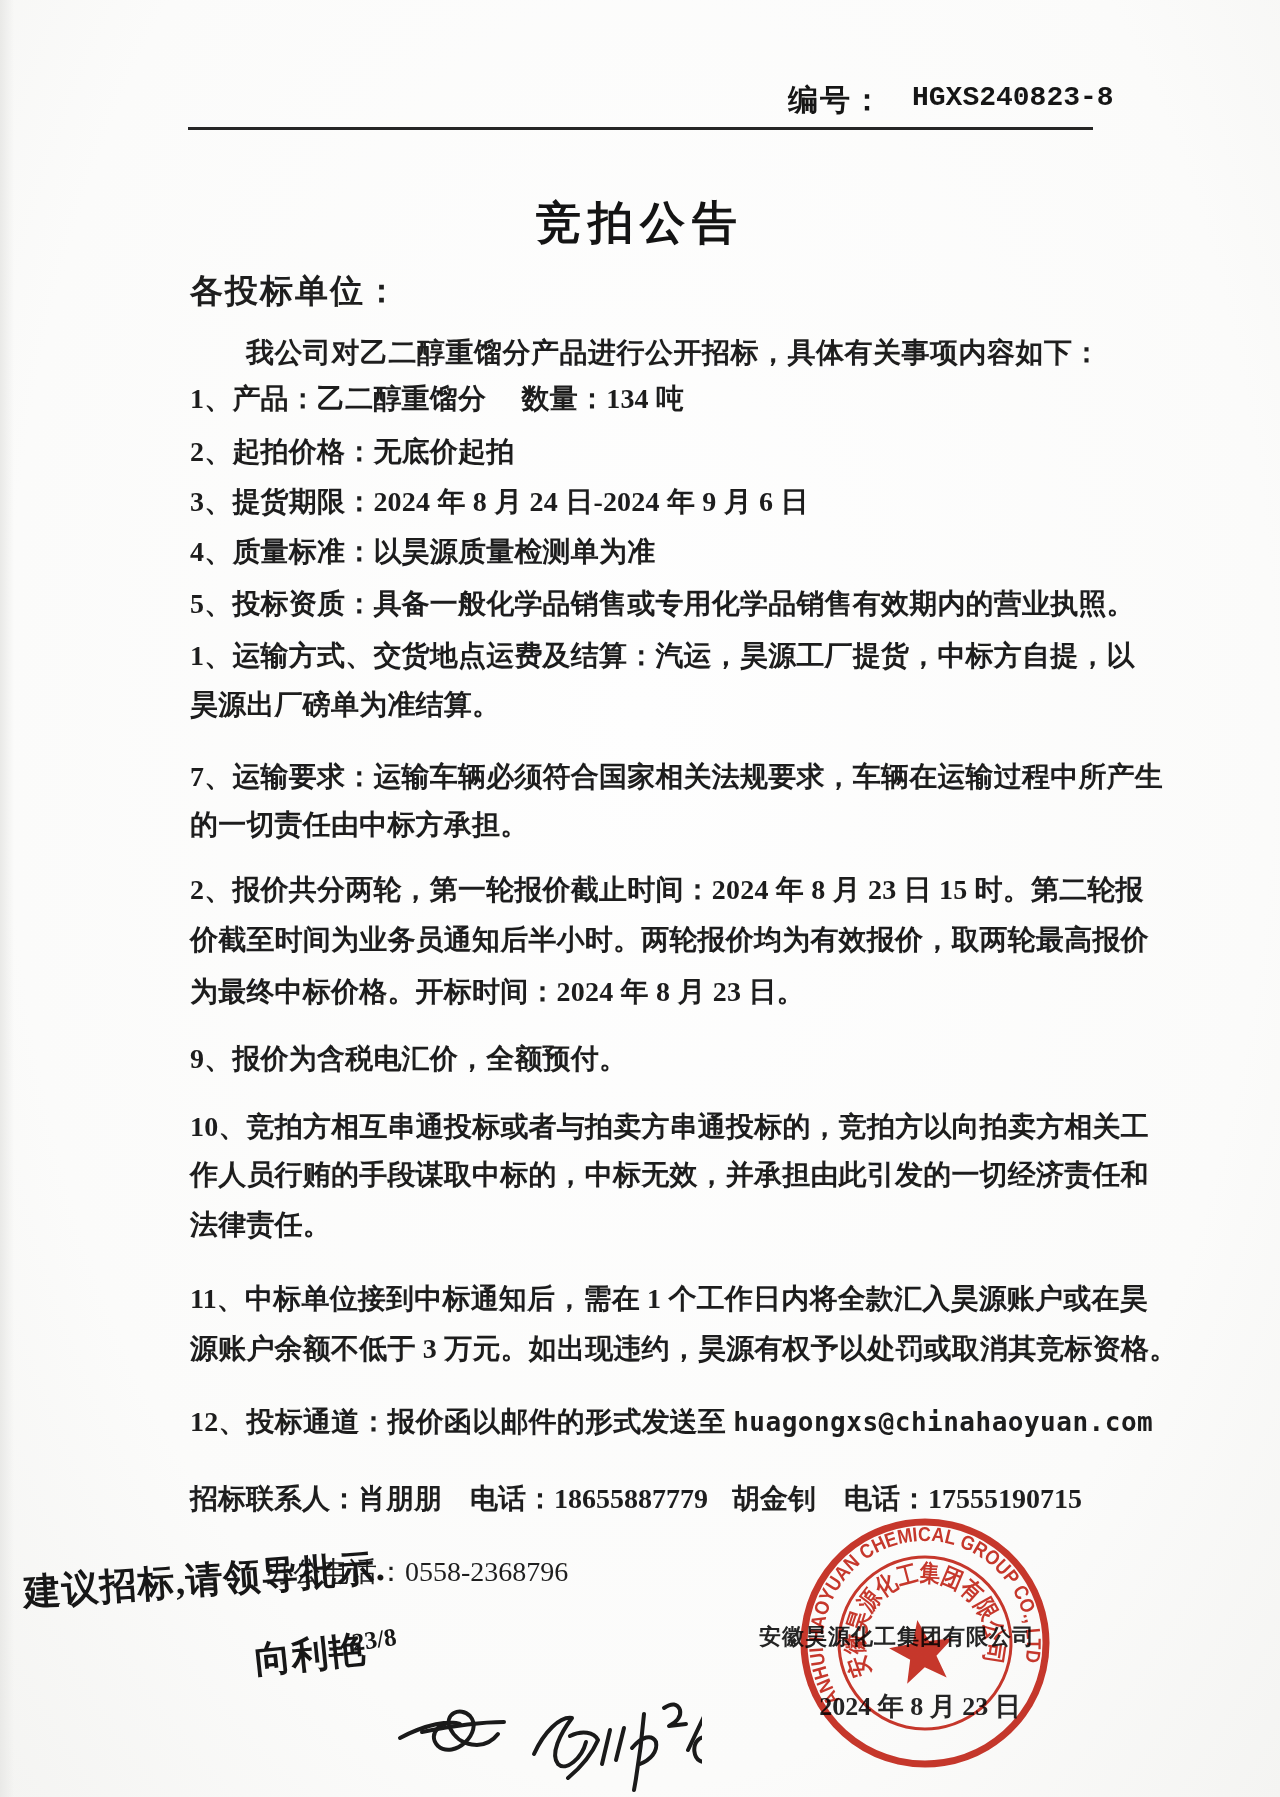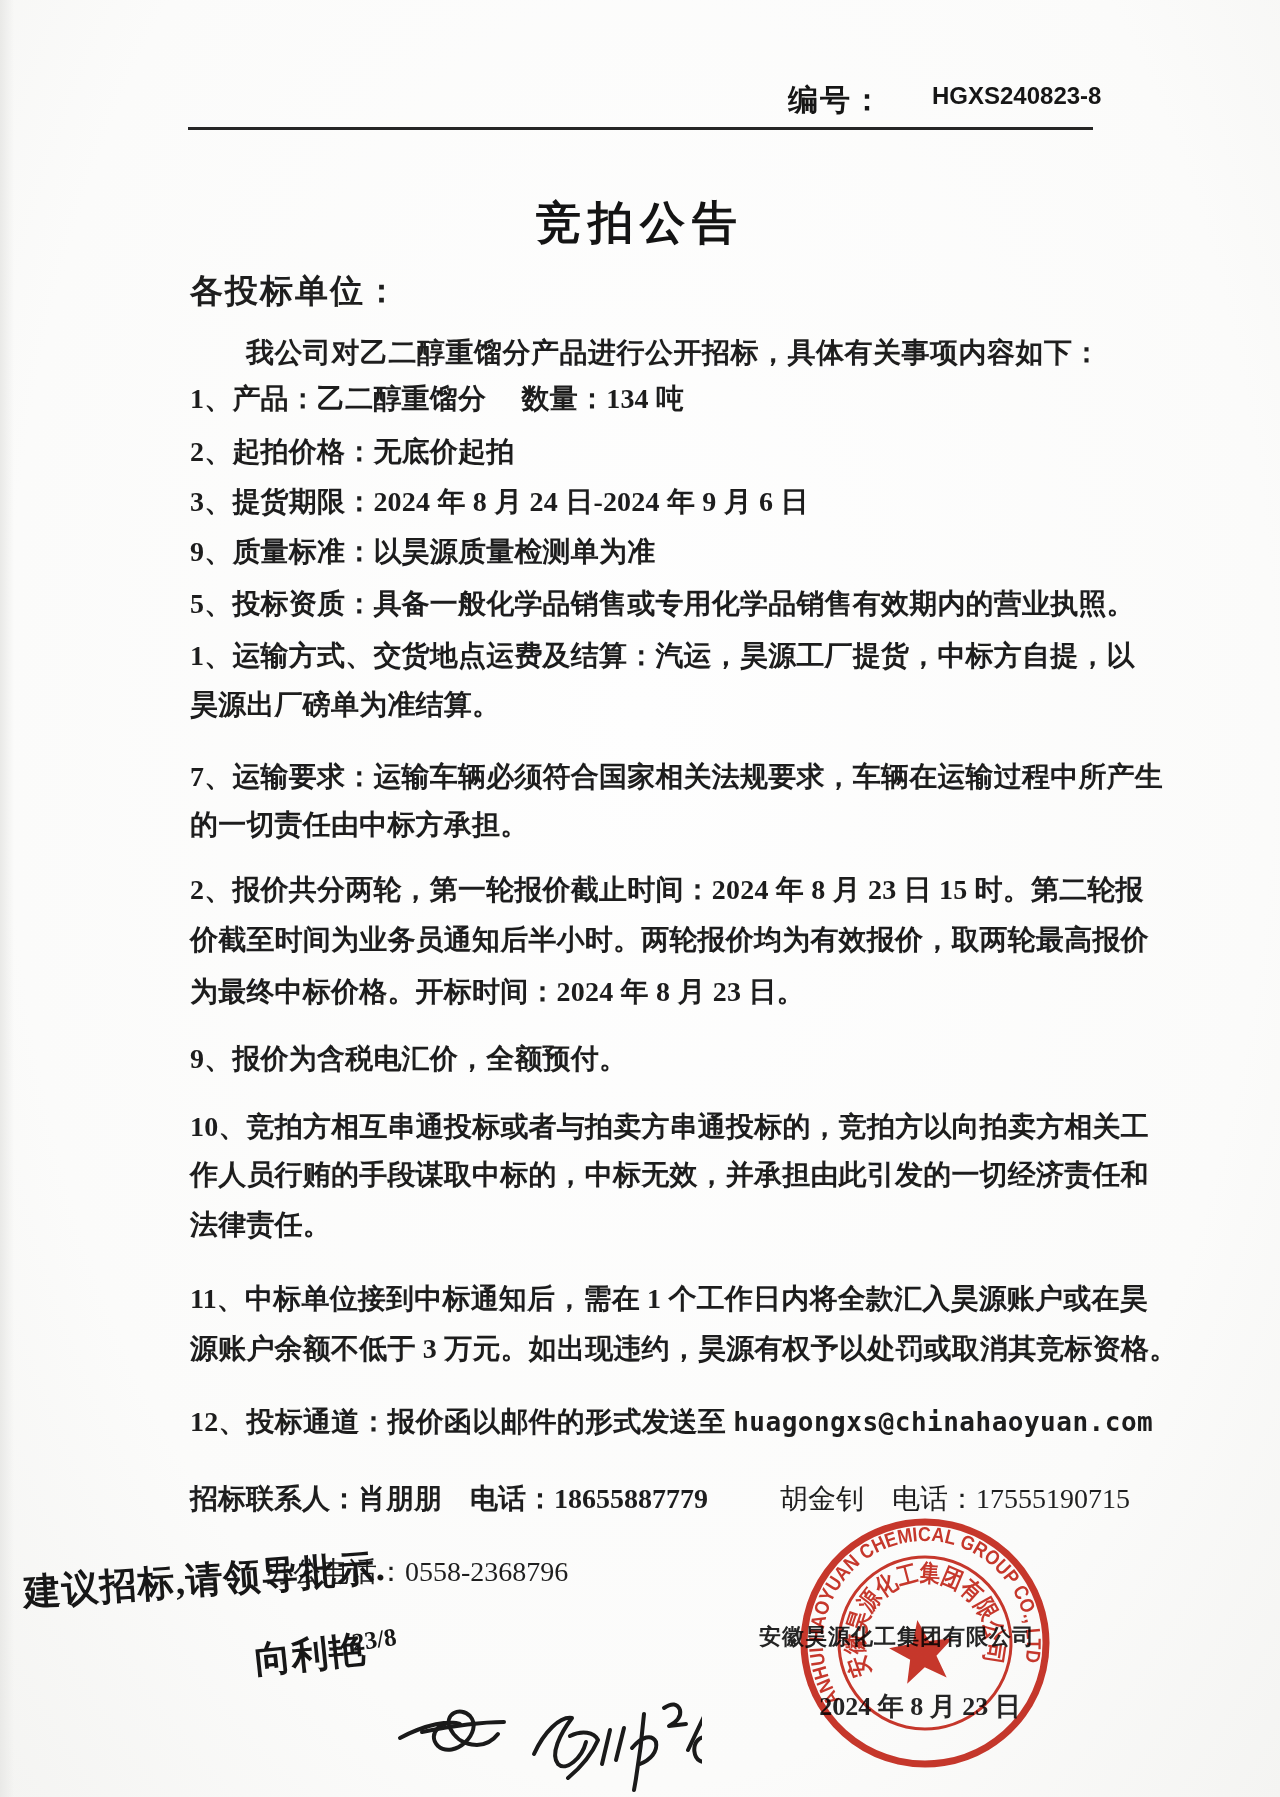--- a/index.html
+++ b/index.html
@@ -11,32 +11,32 @@
   }
   .page{
     position:absolute;inset:0;
     background:
       linear-gradient(90deg,#e9e9e7 0px,rgba(233,233,231,0) 14px),
       radial-gradient(ellipse at 50% 40%, #fefefe 0%, #fbfbfa 70%, #f4f4f2 100%);
   }
   .abs{position:absolute;white-space:nowrap;}
   .docno-label{top:80px;left:788px;font-family:"Liberation Sans","DejaVu Sans",sans-serif;
     font-weight:700;font-size:30px;letter-spacing:2px;color:#161616;}
-  .docno-value{top:82px;left:932px;font-family:Liberation Sans, sans-serif;
-    font-weight:700;font-size:24px;letter-spacing:0px;color:#161616;}
+  .docno-value{top:82px;left:912px;font-family:Liberation Mono, monospace;
+    font-weight:700;font-size:28px;letter-spacing:0px;color:#161616;}
   .head-rule{top:127px;left:188px;width:905px;height:3px;background:#262626;}
   .doc-title{top:193px;left:0;width:1280px;text-align:center;font-size:45px;font-weight:700;
     letter-spacing:7px;color:#141414;white-space:nowrap;}
   .salutation{top:269px;left:190px;font-size:33px;font-weight:700;letter-spacing:2px;}
   .intro{top:334px;left:246px;font-size:28px;font-weight:700;letter-spacing:0.5px;}
   .bline{left:190px;font-size:28px;font-weight:700;letter-spacing:0.2px;color:#1d1d1d;}
   .email{font-family:"DejaVu Sans Mono","Liberation Mono",monospace;font-weight:700;
     font-size:26px;letter-spacing:0.5px;}
   .contact1{top:1480px;left:190px;font-size:28px;font-weight:700;text-align:center;}
-  .contact2{top:1480px;left:780px;font-size:28px;font-weight:400;}
+  .contact2{top:1480px;left:732px;font-size:28px;font-weight:700;}
   .office{top:1553px;left:265px;font-size:28px;font-weight:400;}
   .company{top:1622px;left:752px;width:290px;text-align:center;font-size:22px;font-weight:700;
     letter-spacing:1px;color:#242424;}
   .sigdate{top:1689px;left:790px;width:260px;text-align:center;font-size:26px;font-weight:700;color:#242424;}
   .hand{font-family:"Liberation Serif","DejaVu Serif",serif;color:#171717;}
   .hw-note{top:1568px;left:22px;font-size:37px;font-weight:700;letter-spacing:1px;
     transform:rotate(-4deg);transform-origin:left top;}
   .hw-name{top:1636px;left:252px;font-size:37px;font-weight:700;transform:rotate(-6deg);
     transform-origin:left top;}
   .hw-date{top:1626px;left:352px;font-size:25px;font-weight:700;transform:rotate(-8deg);}
@@ -53,21 +53,21 @@
   <div class="abs head-rule"></div>
 
   <div class="abs doc-title">竞拍公告</div>
 
   <div class="abs salutation">各投标单位：</div>
   <div class="abs intro">我公司对乙二醇重馏分产品进行公开招标，具体有关事项内容如下：</div>
 
   <div class="abs bline" style="top:380px">1、产品：乙二醇重馏分　 数量：134 吨</div>
   <div class="abs bline" style="top:433px">2、起拍价格：无底价起拍</div>
   <div class="abs bline" style="top:483px">3、提货期限：2024 年 8 月 24 日-2024 年 9 月 6 日</div>
-  <div class="abs bline" style="top:533px">9、质量标准：以昊源质量检测单为准</div>
+  <div class="abs bline" style="top:533px">4、质量标准：以昊源质量检测单为准</div>
   <div class="abs bline" style="top:585px">5、投标资质：具备一般化学品销售或专用化学品销售有效期内的营业执照。</div>
   <div class="abs bline" style="top:637px">1、运输方式、交货地点运费及结算：汽运，昊源工厂提货，中标方自提，以</div>
   <div class="abs bline" style="top:686px">昊源出厂磅单为准结算。</div>
   <div class="abs bline" style="top:758px">7、运输要求：运输车辆必须符合国家相关法规要求，车辆在运输过程中所产生</div>
   <div class="abs bline" style="top:806px">的一切责任由中标方承担。</div>
   <div class="abs bline" style="top:871px">2、报价共分两轮，第一轮报价截止时间：2024 年 8 月 23 日 15 时。第二轮报</div>
   <div class="abs bline" style="top:921px">价截至时间为业务员通知后半小时。两轮报价均为有效报价，取两轮最高报价</div>
   <div class="abs bline" style="top:973px">为最终中标价格。开标时间：2024 年 8 月 23 日。</div>
   <div class="abs bline" style="top:1040px">9、报价为含税电汇价，全额预付。</div>
   <div class="abs bline" style="top:1108px">10、竞拍方相互串通投标或者与拍卖方串通投标的，竞拍方以向拍卖方相关工</div>

